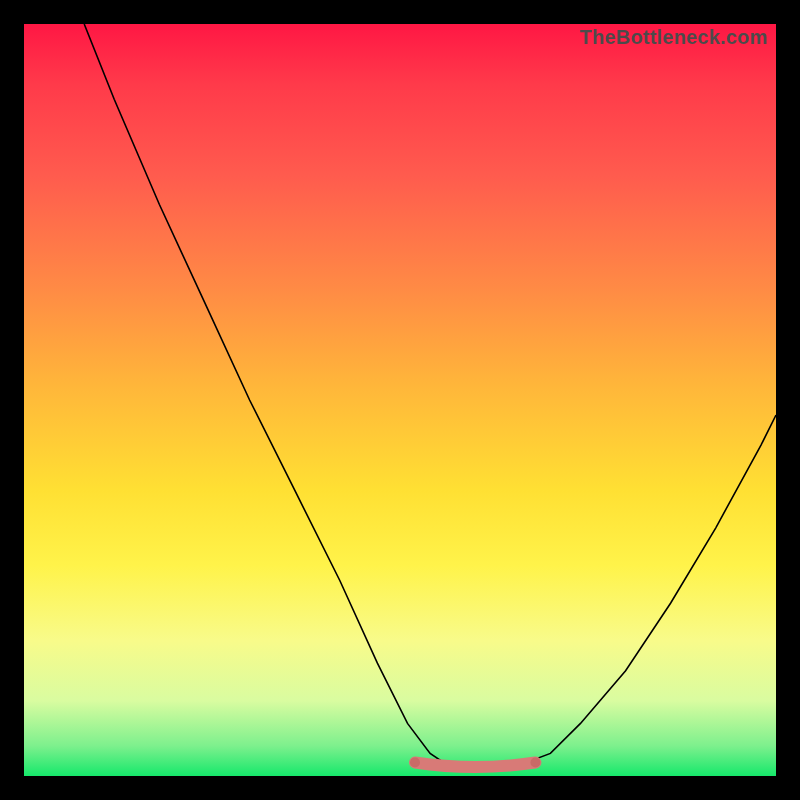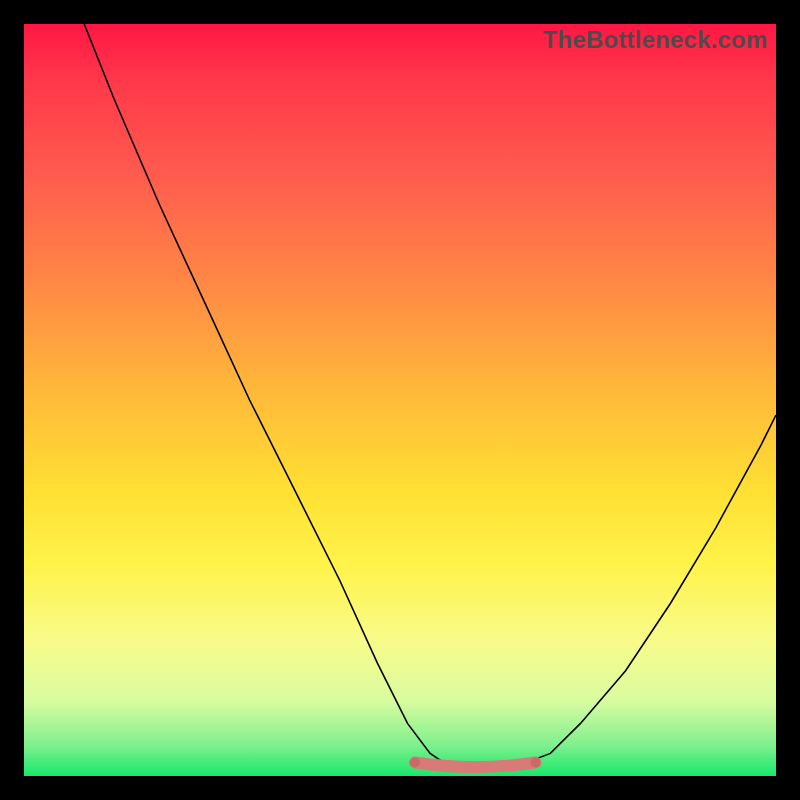--- a/index.html
+++ b/index.html
@@ -38,21 +38,21 @@
       #f8fb8a 82%,
       #d9fca0 90%,
       #7df08d 96%,
       #16e86b 100%
     );
   }
   .watermark {
     position: absolute;
     top: 2px;
     right: 8px;
-    font-size: 24px;
+    font-size: 20px;
     font-weight: 600;
     color: #4b4b4b;
     letter-spacing: 0.2px;
     user-select: none;
   }
   svg.curve {
     position: absolute;
     left: 0;
     top: 0;
     width: 752px;

